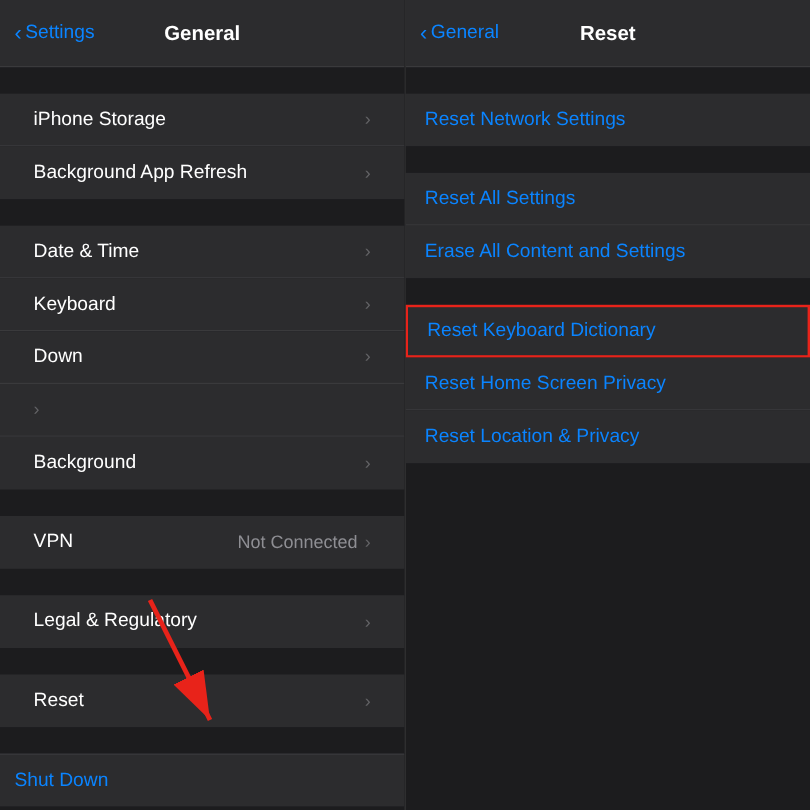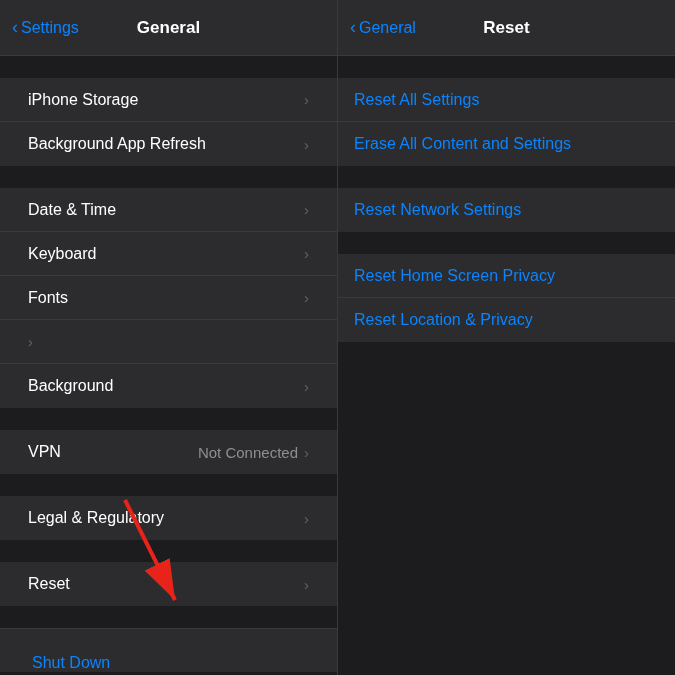--- a/index.html
+++ b/index.html
@@ -96,22 +96,22 @@
     .settings-row .chevron-right {
       color: #636366;
       font-size: 15px;
     }
 
     
     .shut-down-row {
       height: 44px;
       background: #2c2c2e;
       display: flex;
-      align-items: flex-end;
-      padding: 0 32px;
+      align-items: center;
+      padding: 0 12px;
       border-top: 1px solid #3a3a3c;
       margin-top: 0;
     }
     .shut-down-row .label {
       color: #0a84ff;
       font-size: 16px;
     }
 
     
     .reset-row {
@@ -176,21 +176,21 @@
     <div class="section-gap"></div>
     <div class="settings-row">
       <span class="row-label">Date &amp; Time</span>
       <span class="chevron-right">›</span>
     </div>
     <div class="settings-row">
       <span class="row-label">Keyboard</span>
       <span class="chevron-right">›</span>
     </div>
     <div class="settings-row">
-      <span class="row-label">Fonts</span>
+      <span class="row-label">Down</span>
       <span class="chevron-right">›</span>
     </div>
     <div class="settings-row">
       <span class="chevron-right">›</span>
     </div>
     <div class="settings-row">
       <span class="row-label">Background</span>
       <span class="chevron-right">›</span>
     </div>
   </div>
@@ -245,36 +245,39 @@
     <div class="back-btn">
       <span class="chevron">‹</span>
       <span>General</span>
     </div>
     <span class="title">Reset</span>
   </div>
 
   <div class="section">
     <div class="section-gap"></div>
     <div class="reset-row">
+      <span class="label">Reset Network Settings</span>
+    </div>
+  </div>
+
+  <div class="section">
+    <div class="section-gap"></div>
+    <div class="reset-row">
       <span class="label">Reset All Settings</span>
     </div>
     <div class="reset-row">
       <span class="label">Erase All Content and Settings</span>
     </div>
   </div>
 
   <div class="section">
     <div class="section-gap"></div>
-    <div class="reset-row">
-      <span class="label">Reset Network Settings</span>
-    </div>
-  </div>
-
-  <div class="section">
-    <div class="section-gap"></div>
+    <div class="reset-row highlighted" style="border: 2px solid #e8231a;">
+      <span class="label">Reset Keyboard Dictionary</span>
+    </div>
     <div class="reset-row">
       <span class="label">Reset Home Screen Privacy</span>
     </div>
     <div class="reset-row">
       <span class="label">Reset Location &amp; Privacy</span>
     </div>
   </div>
 
 </div>
 

